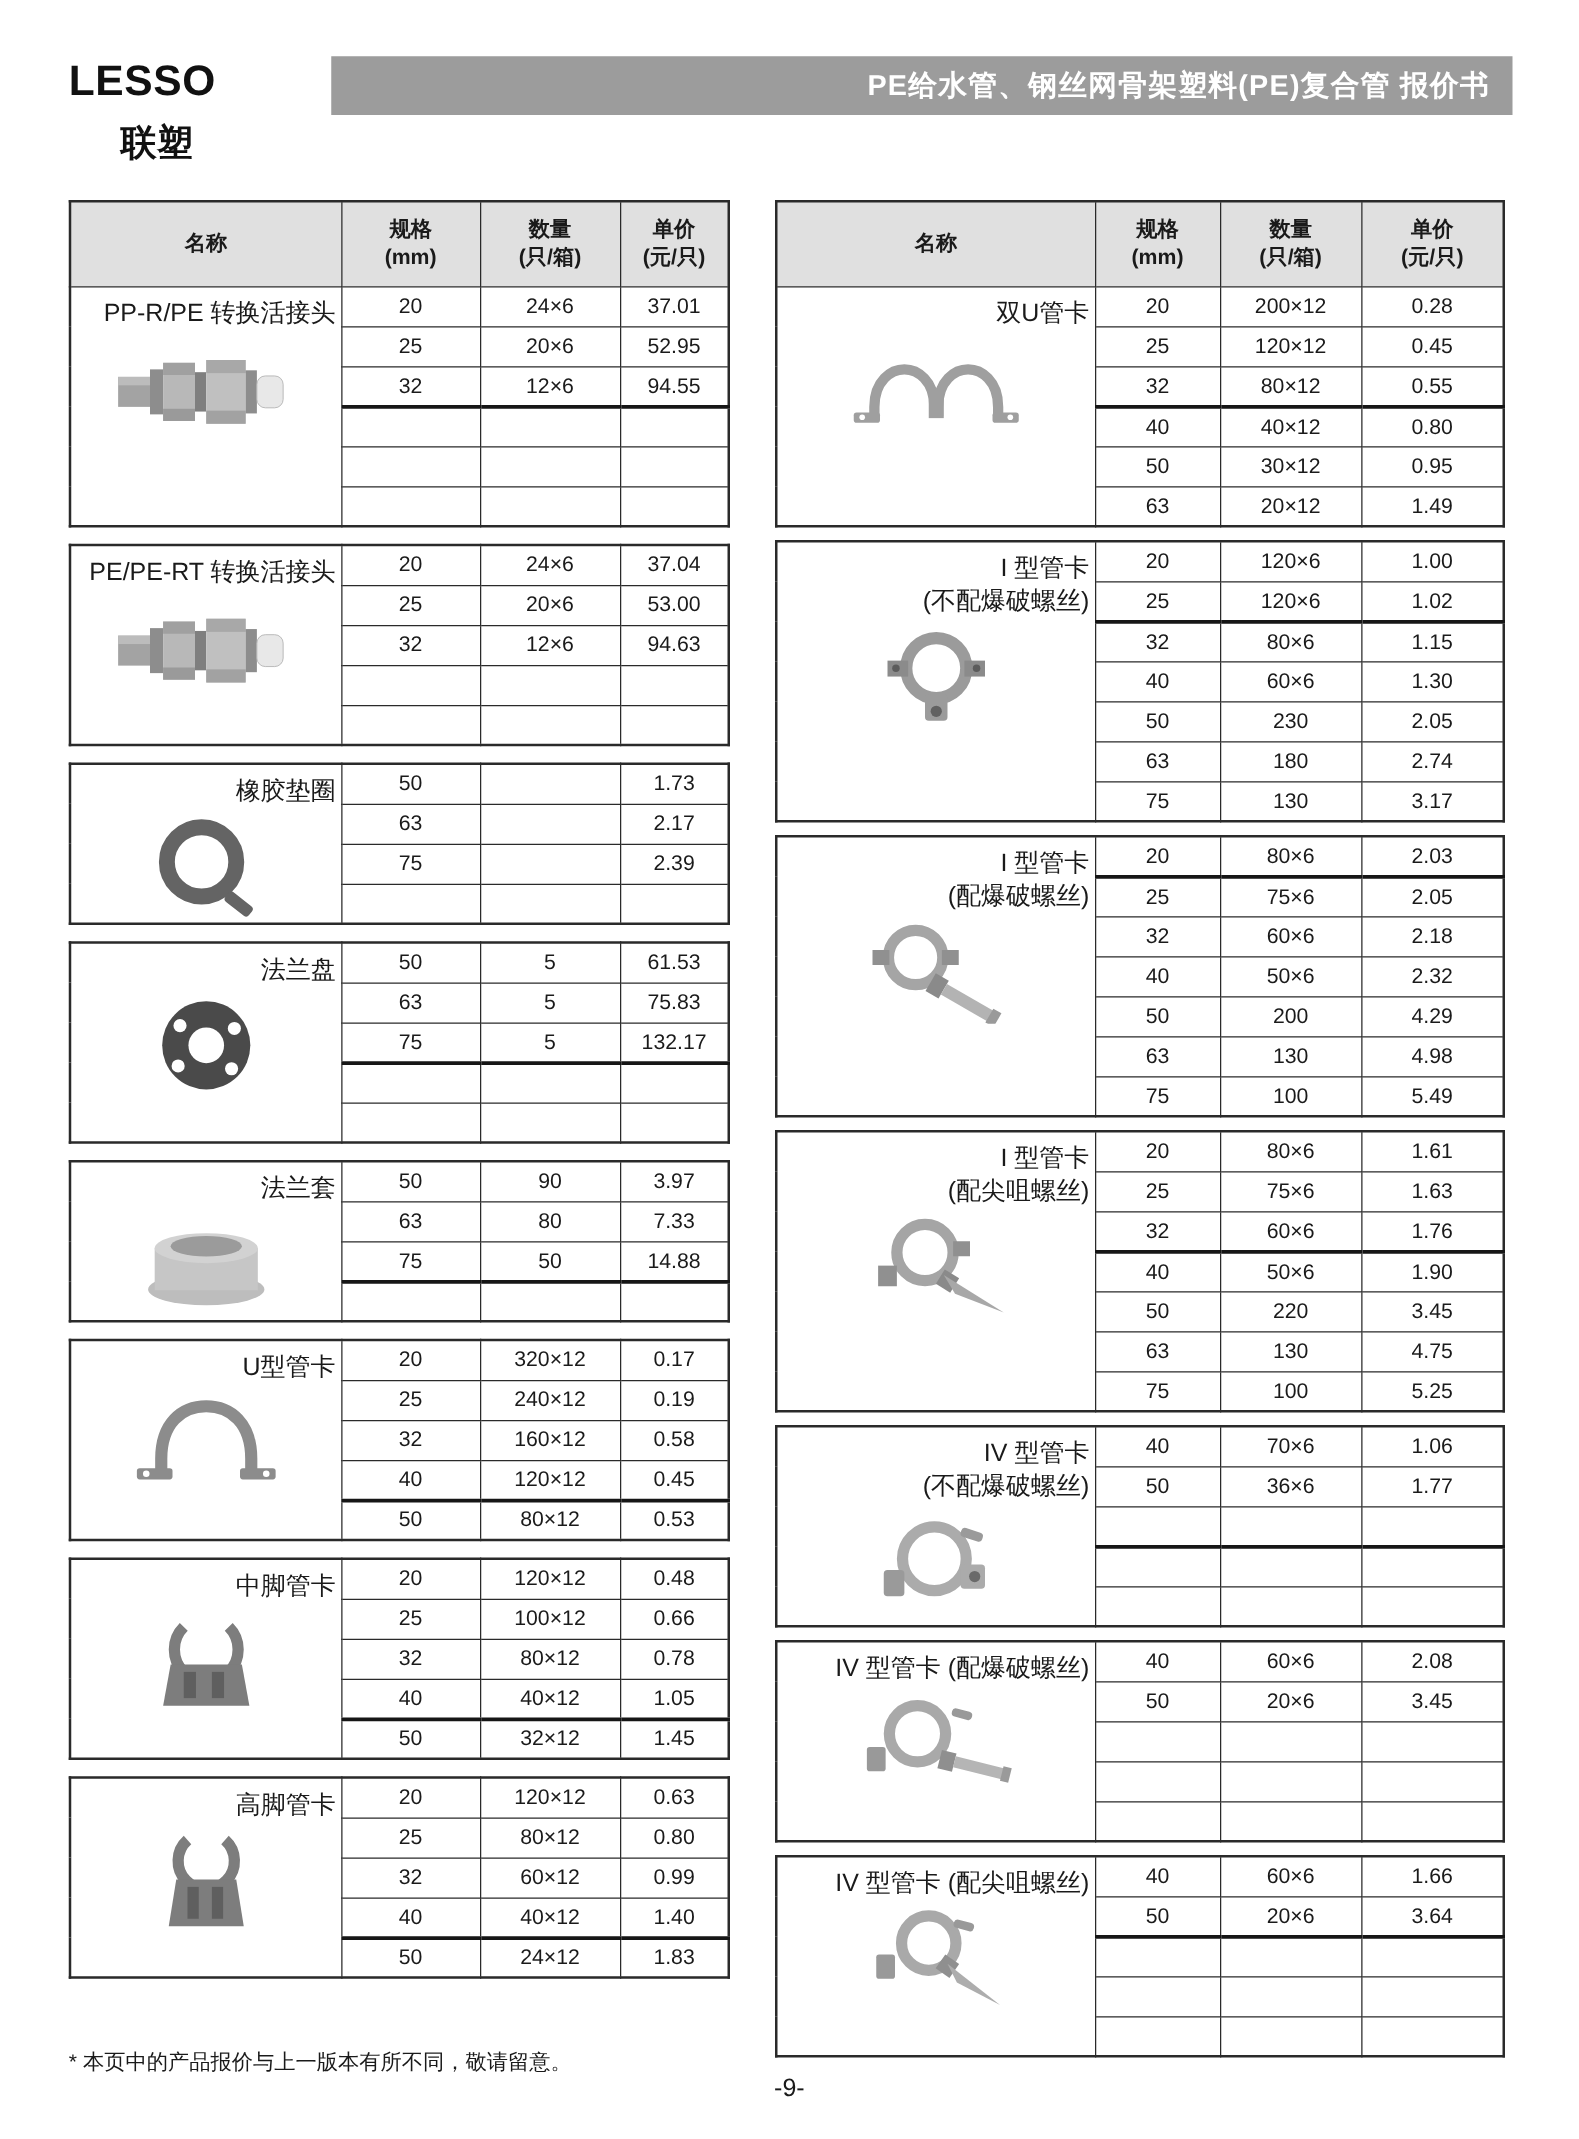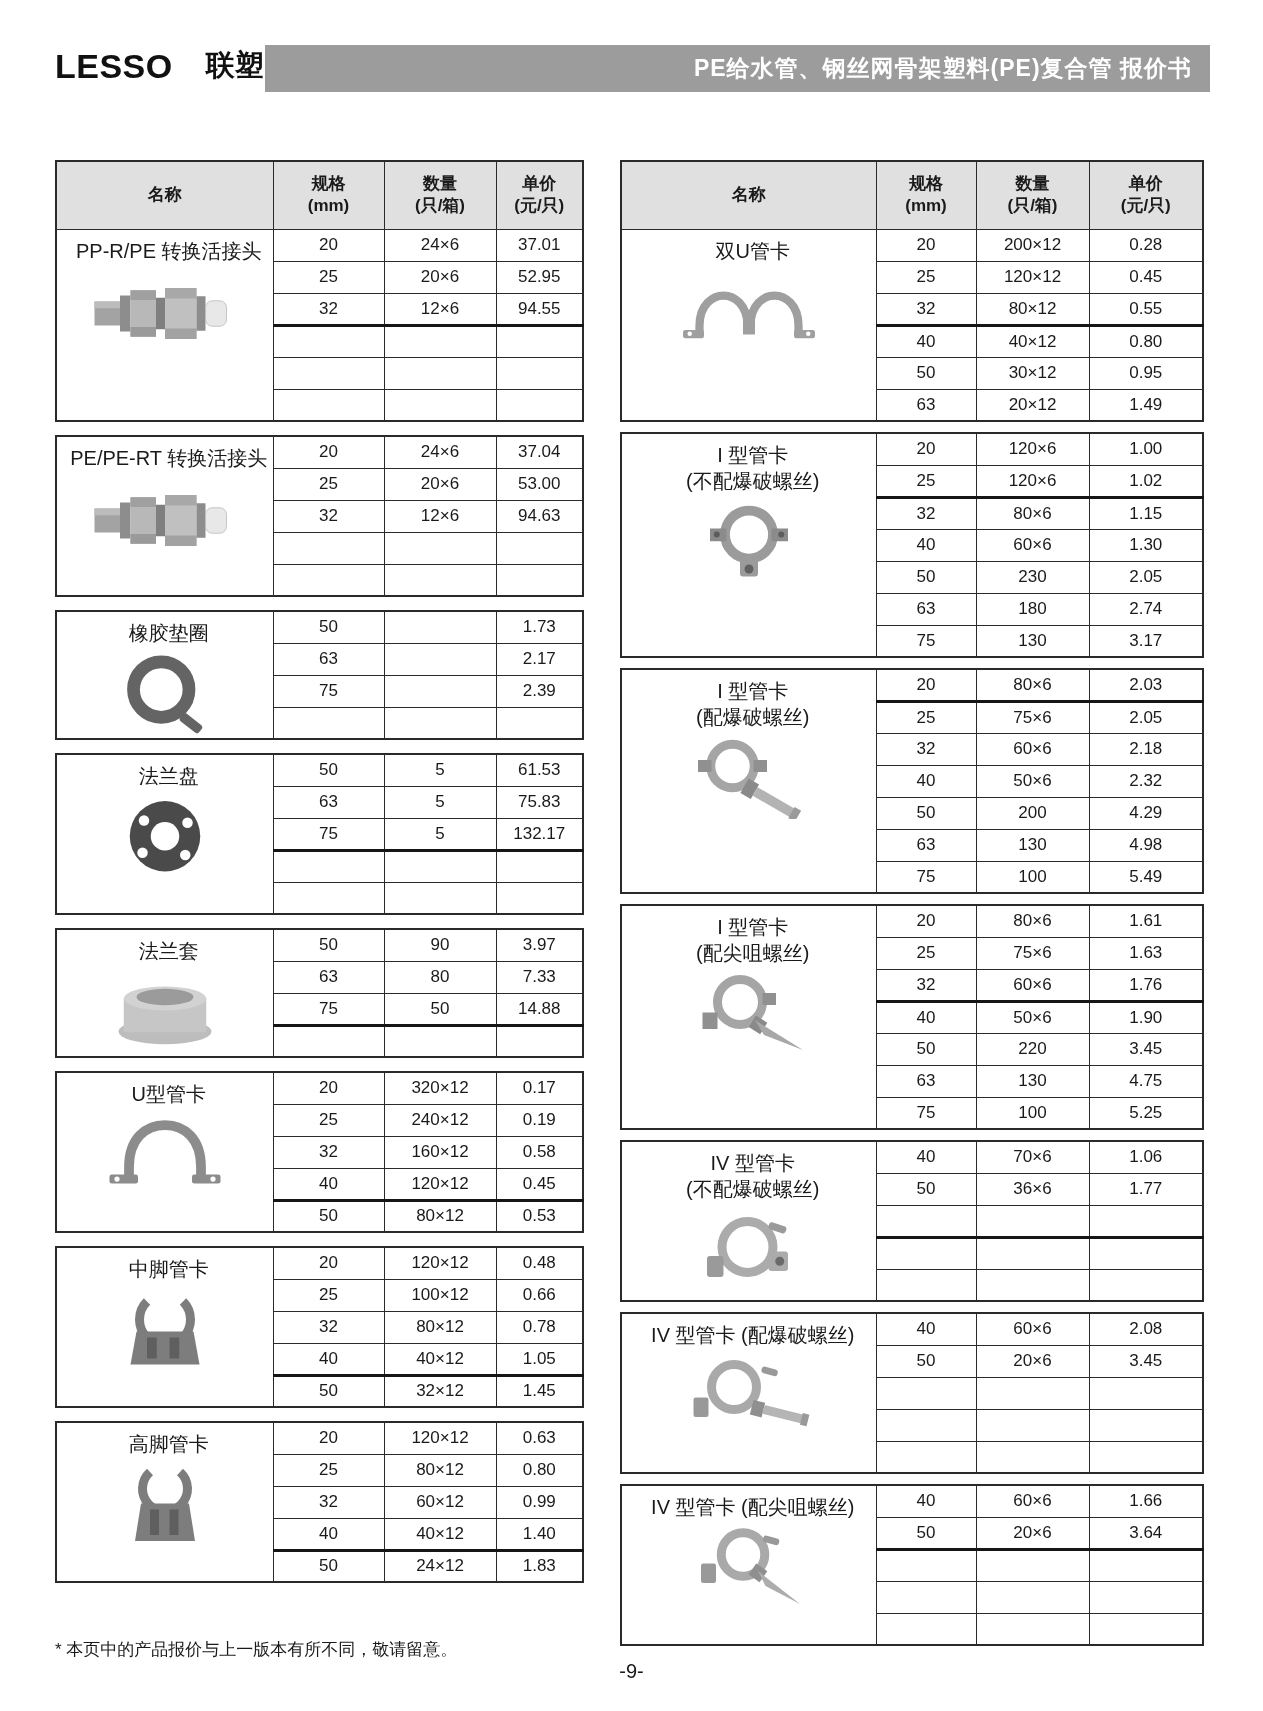--- a/index.html
+++ b/index.html
@@ -1,21 +1,21 @@
 <!DOCTYPE html>
 <html><head>
 <meta charset="utf-8">
 <style>
   html,body{margin:0;padding:0;}
   body{
     width:1263px;height:1711px;position:relative;background:#ffffff;
     font-family:"Liberation Sans",sans-serif;color:#1a1a1a;overflow:hidden;
   }
   
-  .logo{position:absolute;left:55px;top:46px;display:flex;align-items:flex-end;gap:10px;}
+  .logo{position:absolute;left:55px;top:46px;display:flex;align-items:center;gap:10px;flex-direction:column;}
   .logo .latin{font-size:34px;font-weight:900;letter-spacing:0.5px;color:#111;}
   .logo .cjk{font-size:29px;font-weight:700;color:#111;margin-left:23px;}
   .banner{
     position:absolute;left:265px;top:45px;width:945px;height:47px;background:#9c9c9c;
     display:flex;align-items:center;justify-content:flex-end;
     padding-right:18px;box-sizing:border-box;
   }
   .banner .banner-text{color:#ffffff;font-weight:700;font-size:23px;letter-spacing:1px;}
   
   .col{position:absolute;top:160px;}
@@ -24,21 +24,21 @@
   table.price-table{border-collapse:collapse;table-layout:fixed;border:2px solid #2a2a2a;}
   #left-col table.price-table{width:527px;margin-bottom:13px;}
   #right-col table.price-table{width:582px;margin-bottom:10px;}
   .price-table th,.price-table td{border:1px solid #2a2a2a;box-sizing:border-box;}
   .price-table th{
     background:#e0e0e0;height:68px;font-size:17px;font-weight:700;
     line-height:1.3;text-align:center;vertical-align:middle;padding:0;
   }
   .price-table td.data{height:32px;text-align:center;vertical-align:middle;font-size:17px;padding:0;}
   .price-table tr.thick td.data{border-bottom:3px solid #161616;}
-  .price-table td.name-cell{vertical-align:top;text-align:center;padding:0;overflow:hidden;}
+  .price-table td.name-cell{vertical-align:top;text-align:right;padding:0;overflow:hidden;}
   .prod-name{font-size:20px;line-height:1.3;padding:8px 4px 2px 12px;white-space:pre-line;}
   .prod-img{display:flex;justify-content:center;align-items:flex-start;margin-top:4px;}
   
   .note{position:absolute;left:55px;top:1638px;font-size:17px;color:#1a1a1a;}
   .pageno{position:absolute;left:0;top:1660px;width:1263px;text-align:center;font-size:20px;color:#1a1a1a;}
 </style>
 </head>
 <body>
 
 <div class="logo">

